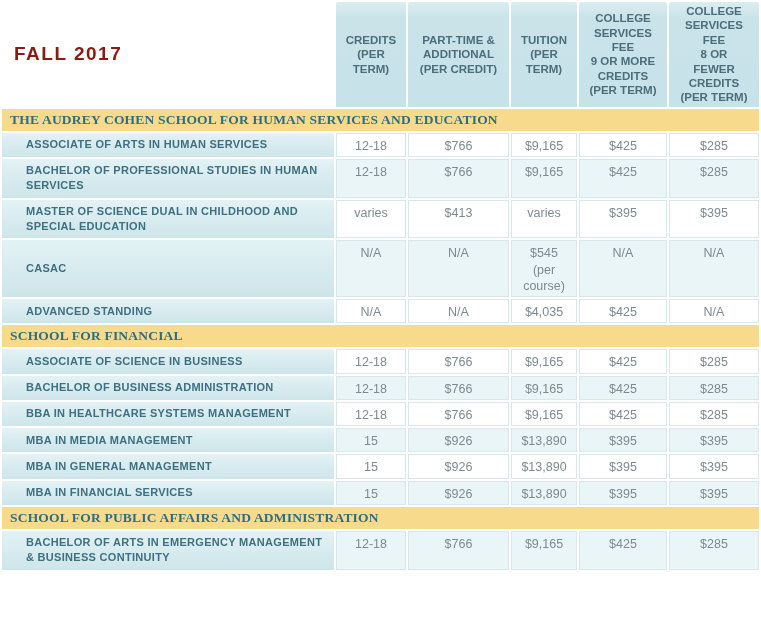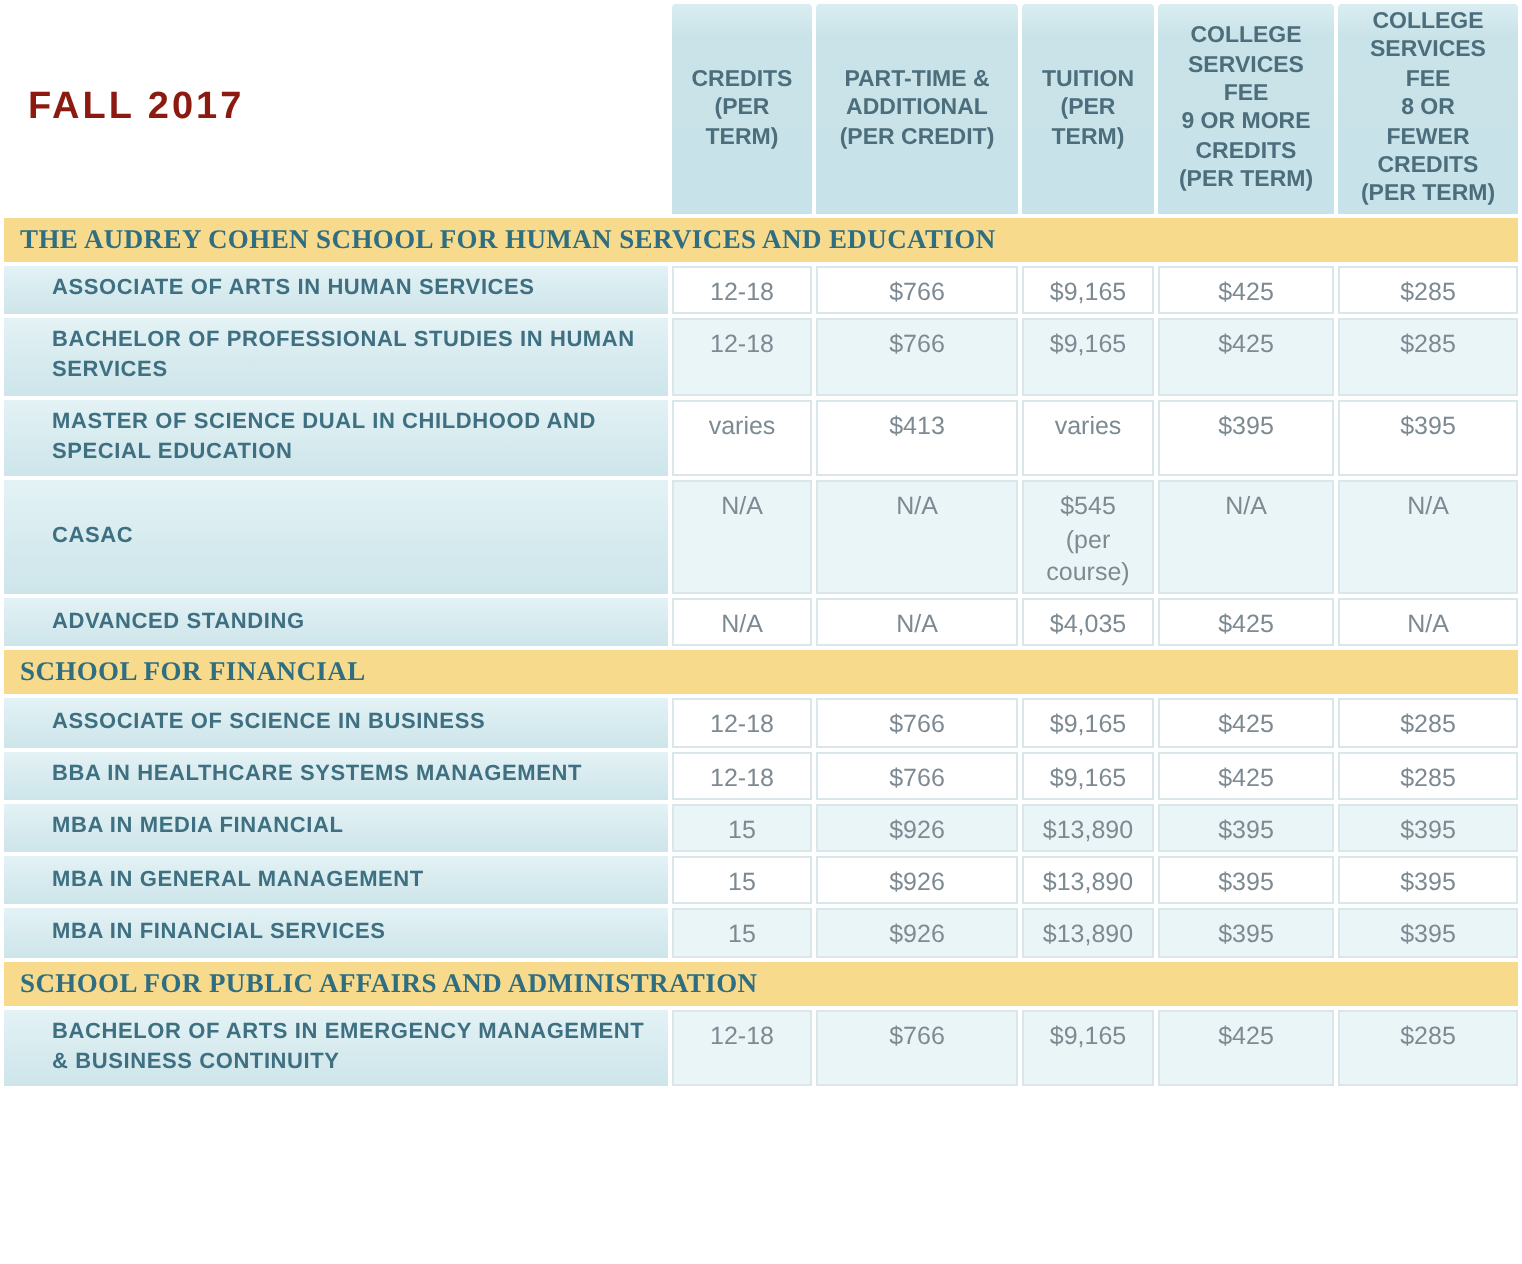--- a/index.html
+++ b/index.html
@@ -182,30 +182,38 @@
         <td colspan="6" class="section-band">SCHOOL FOR FINANCIAL</td>
       </tr>
       <tr class="row-std">
         <td class="program-cell">ASSOCIATE OF SCIENCE IN BUSINESS</td>
         <td class="value-cell">12-18</td>
         <td class="value-cell">$766</td>
         <td class="value-cell">$9,165</td>
         <td class="value-cell">$425</td>
         <td class="value-cell">$285</td>
       </tr>
+      <tr class="row-std alt">
+        <td class="program-cell">BACHELOR OF BUSINESS ADMINISTRATION</td>
+        <td class="value-cell">12-18</td>
+        <td class="value-cell">$766</td>
+        <td class="value-cell">$9,165</td>
+        <td class="value-cell">$425</td>
+        <td class="value-cell">$285</td>
+      </tr>
       <tr class="row-std">
         <td class="program-cell">BBA IN HEALTHCARE SYSTEMS MANAGEMENT</td>
         <td class="value-cell">12-18</td>
         <td class="value-cell">$766</td>
         <td class="value-cell">$9,165</td>
         <td class="value-cell">$425</td>
         <td class="value-cell">$285</td>
       </tr>
       <tr class="row-std alt">
-        <td class="program-cell">MBA IN MEDIA FINANCIAL</td>
+        <td class="program-cell">MBA IN MEDIA MANAGEMENT</td>
         <td class="value-cell">15</td>
         <td class="value-cell">$926</td>
         <td class="value-cell">$13,890</td>
         <td class="value-cell">$395</td>
         <td class="value-cell">$395</td>
       </tr>
       <tr class="row-std">
         <td class="program-cell">MBA IN GENERAL MANAGEMENT</td>
         <td class="value-cell">15</td>
         <td class="value-cell">$926</td>

